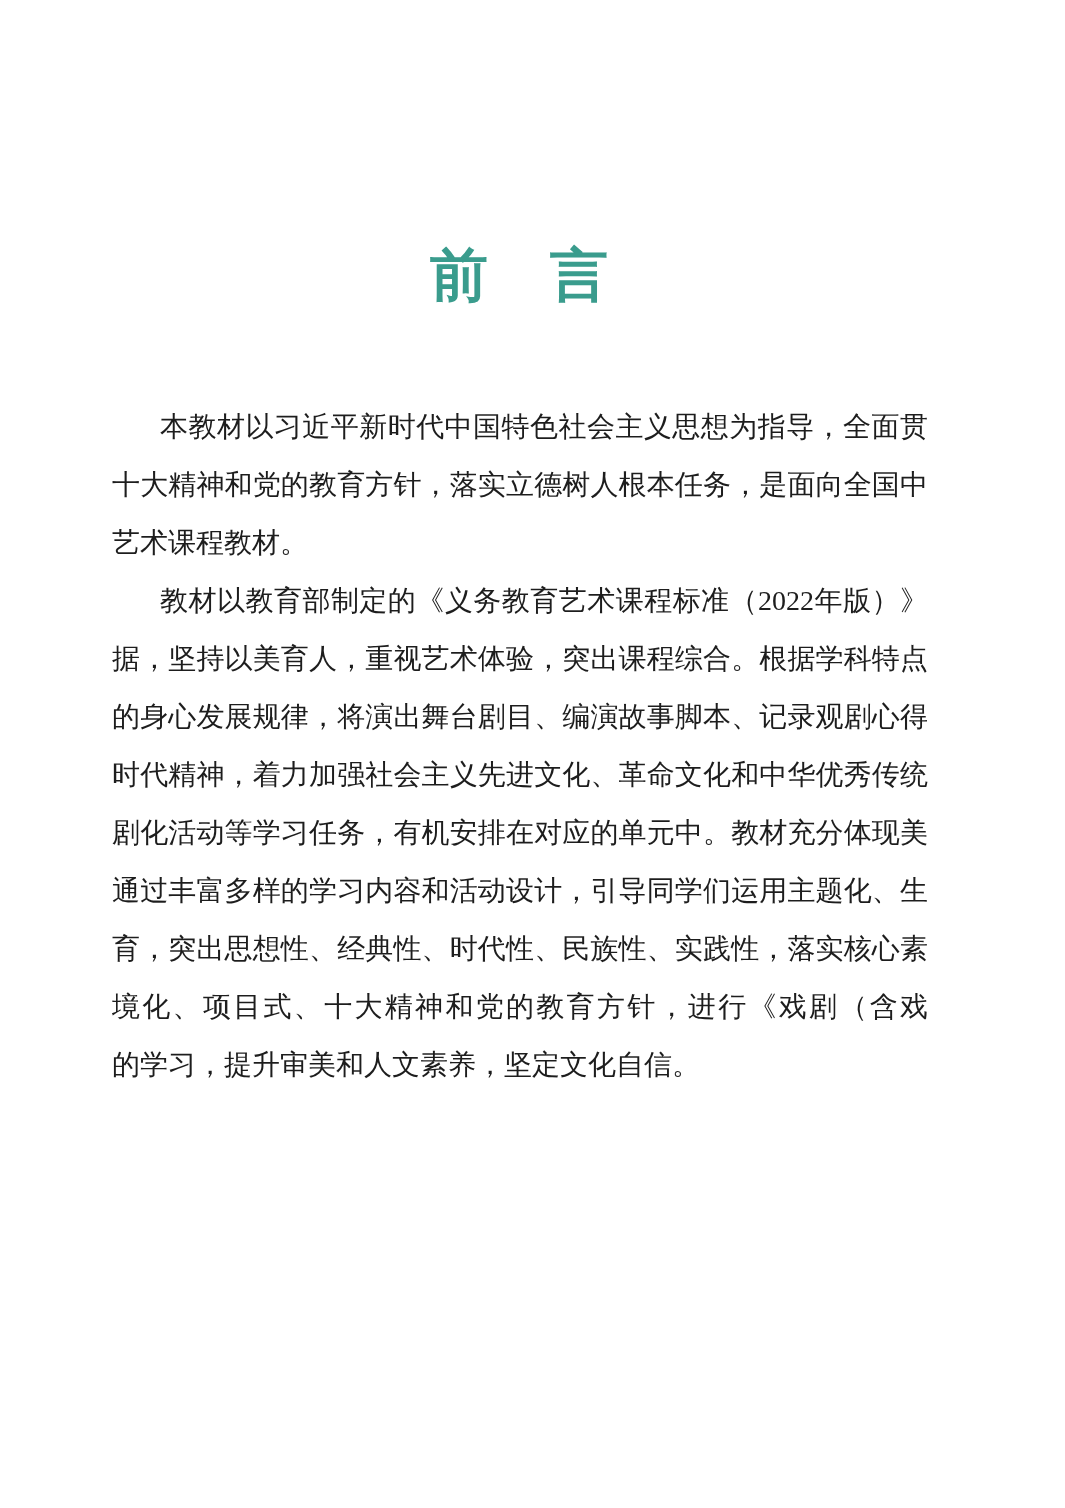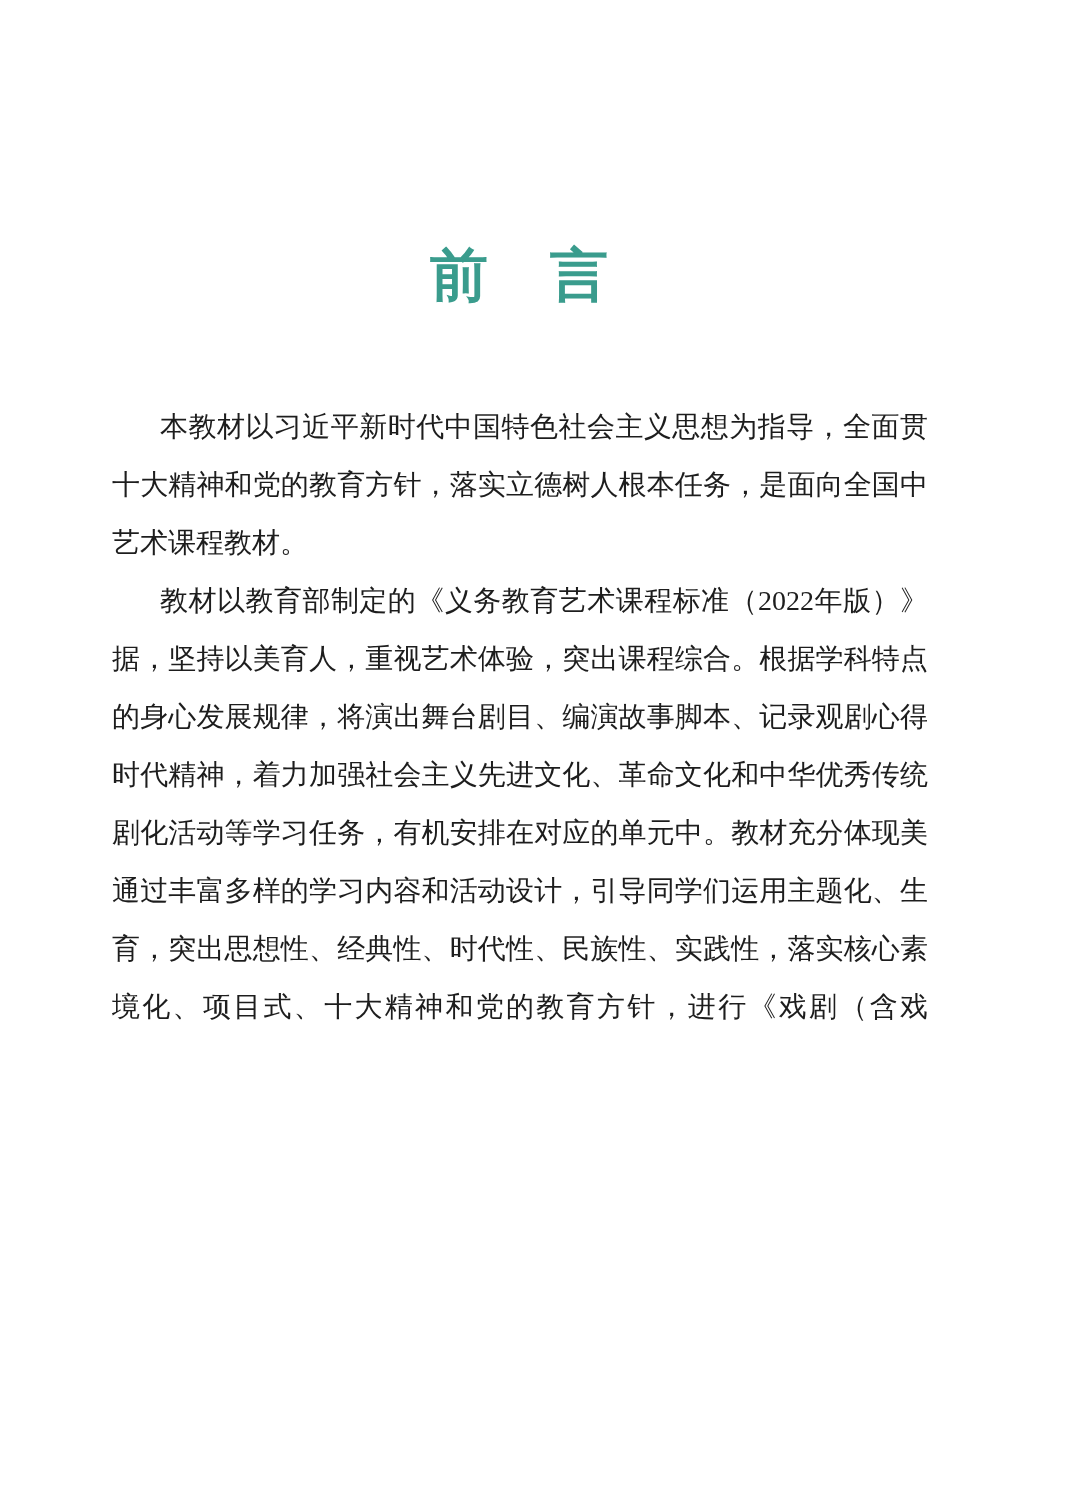--- a/index.html
+++ b/index.html
@@ -76,16 +76,17 @@
 
     <div class="para">
       <div class="line indent">教材以教育部制定的《义务教育艺术课程标准（2022年版）》时代精神</div>
       <div class="line">据，坚持以美育人，重视艺术体验，突出课程综合。根据学科特点和同学们</div>
       <div class="line">的身心发展规律，将演出舞台剧目、编演故事脚本、记录观剧心得和策划戏</div>
       <div class="line">时代精神，着力加强社会主义先进文化、革命文化和中华优秀传统文化的教</div>
       <div class="line">剧化活动等学习任务，有机安排在对应的单元中。教材充分体现美育特色和</div>
       <div class="line">通过丰富多样的学习内容和活动设计，引导同学们运用主题化、生活化、情</div>
       <div class="line">育，突出思想性、经典性、时代性、民族性、实践性，落实核心素养培育。</div>
       <div class="line">境化、项目式、十大精神和党的教育方针，进行《戏剧（含戏曲）》课程</div>
+      <div class="line final">的学习，提升审美和人文素养，坚定文化自信。</div>
     </div>
 
   </div>
 </div>
 
 </body></html>

